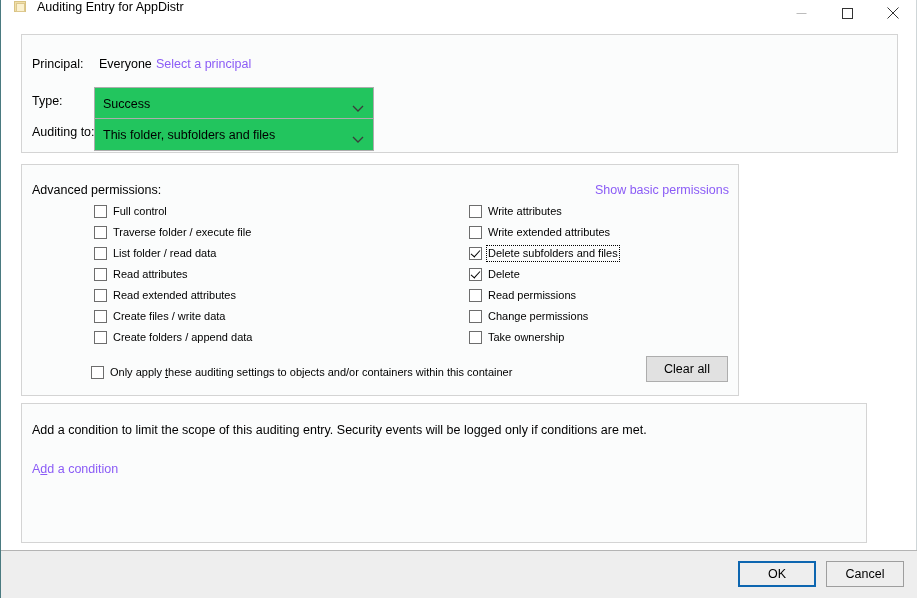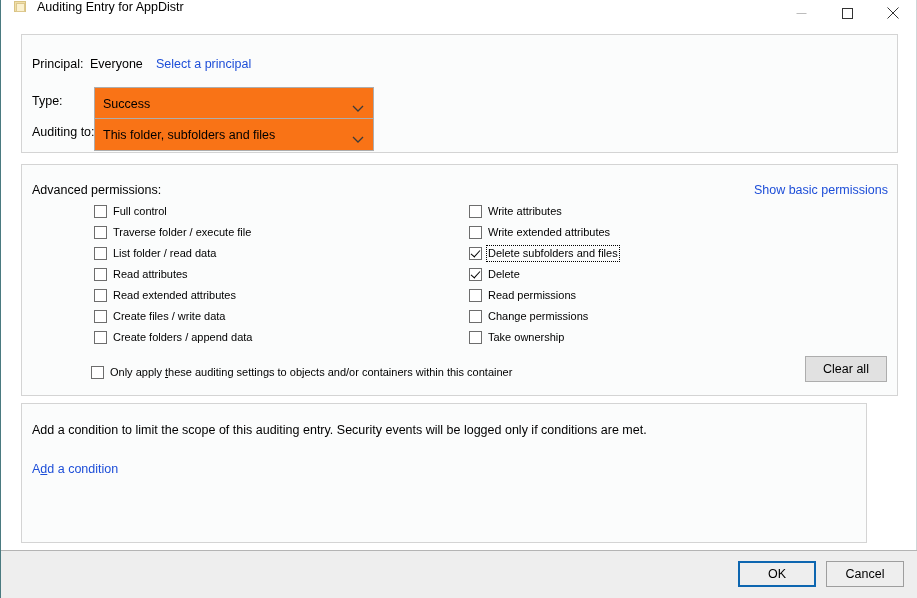--- a/index.html
+++ b/index.html
@@ -83,42 +83,42 @@
   .cb-close line { stroke: #333333; }
 
   
   .panel {
     position: absolute;
     background: #fbfcfc;
     border: 1px solid #d4d4d4;
     box-sizing: border-box;
   }
   #panel-principal { left: 20px; top: 34px;  width: 877px; height: 119px; }
-  #panel-perms     { left: 20px; top: 164px; width: 877px; height: 232px; }
+  #panel-perms     { left: 20px; top: 164px; width: 718px; height: 232px; }
   #panel-cond      { left: 20px; top: 403px; width: 846px; height: 140px; }
 
   
   .lbl { position: absolute; white-space: nowrap; color: #000; }
   #lbl-principal { left: 10px;  top: 22px; }
-  #val-principal { left: 68px;  top: 22px; }
+  #val-principal { left: 77px;  top: 22px; }
   #lnk-principal { left: 134px; top: 22px; }
   #lbl-type      { left: 10px;  top: 59px; }
   #lbl-applies   { left: 10px;  top: 90px; }
 
   .linktext {
-    color: #1d4ed8;
+    color: #8b5cf6;
     cursor: pointer;
     white-space: nowrap;
   }
 
   
   .combo {
     position: absolute;
     height: 33px;
-    background: #f97316;
+    background: #22c55e;
     border: 1px solid #adadad;
     box-sizing: border-box;
     display: flex;
     align-items: center;
     cursor: pointer;
   }
   .combo .combo-val {
     margin-left: 8px;
     font-size: 12.5px;
     color: #000;

